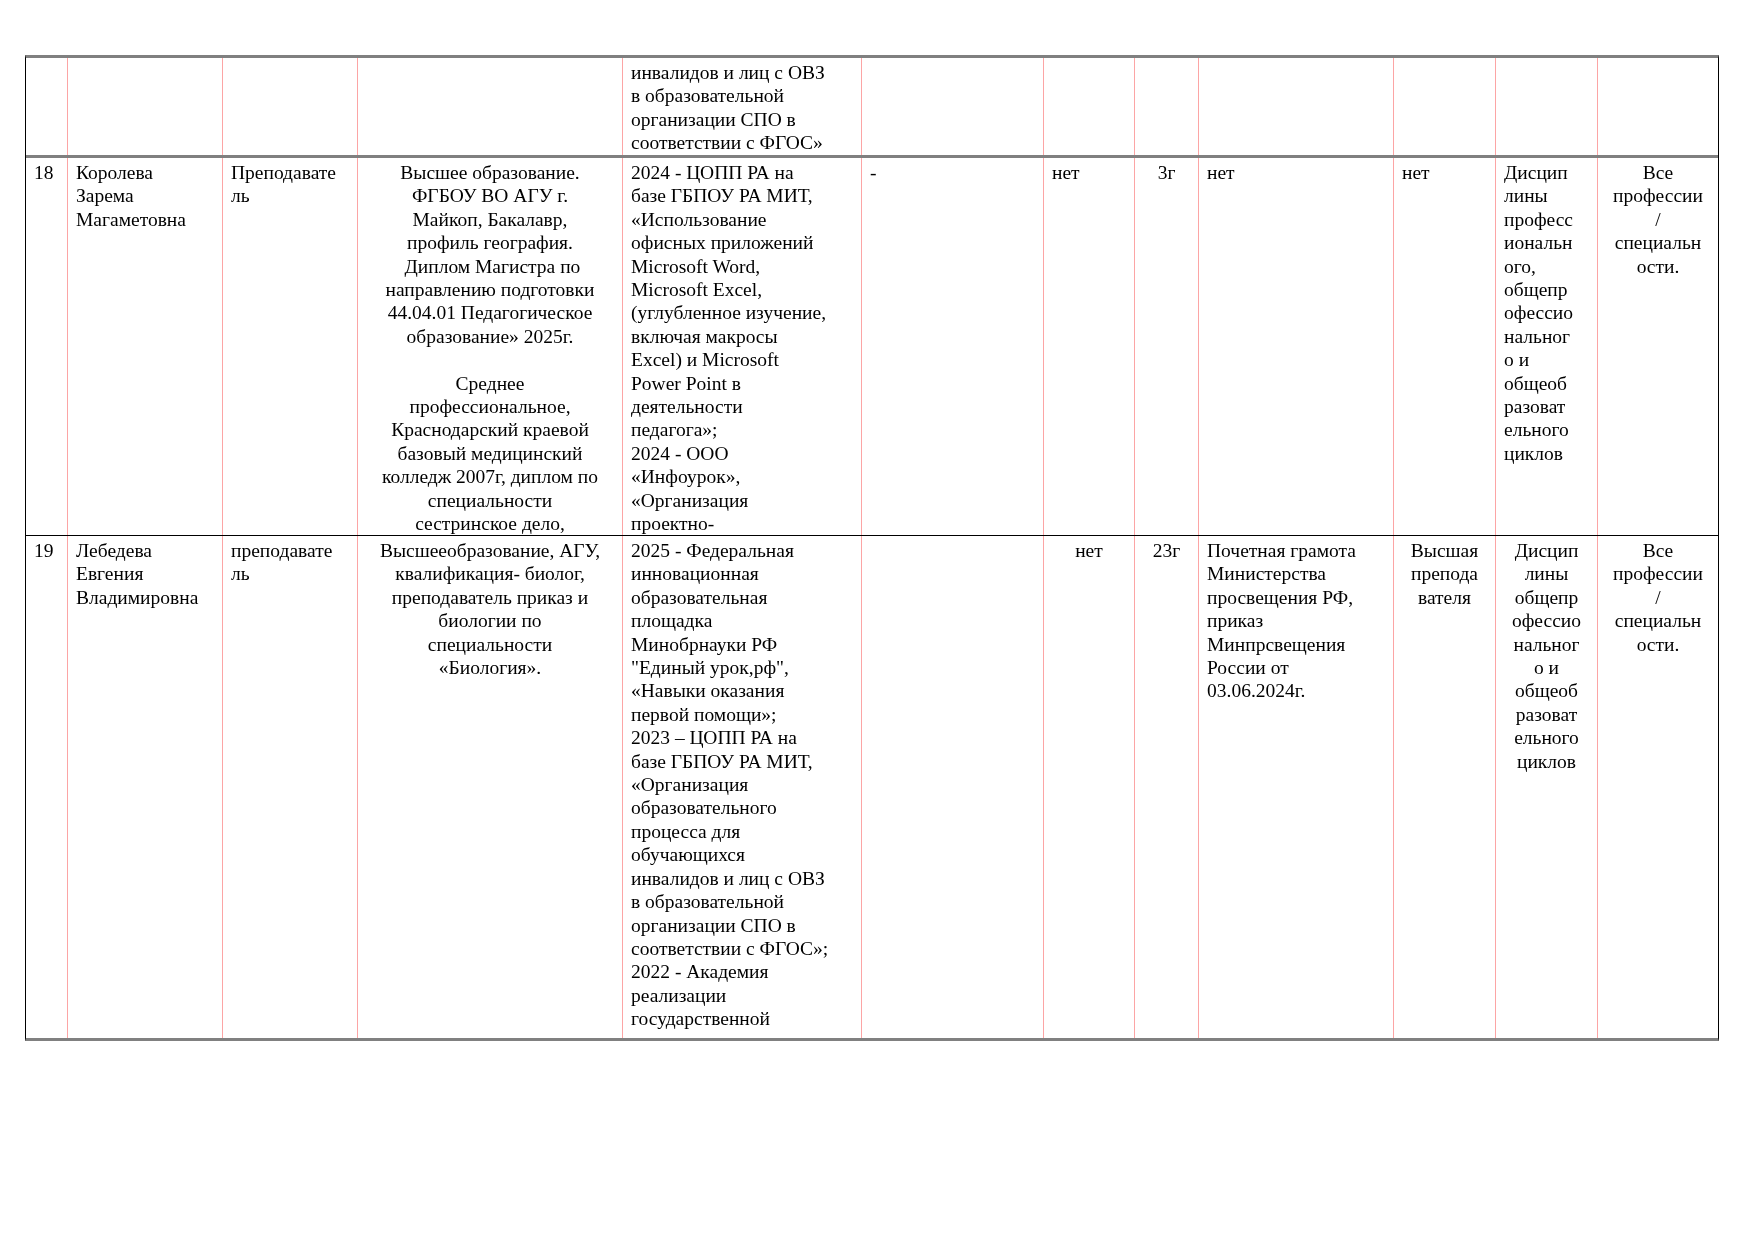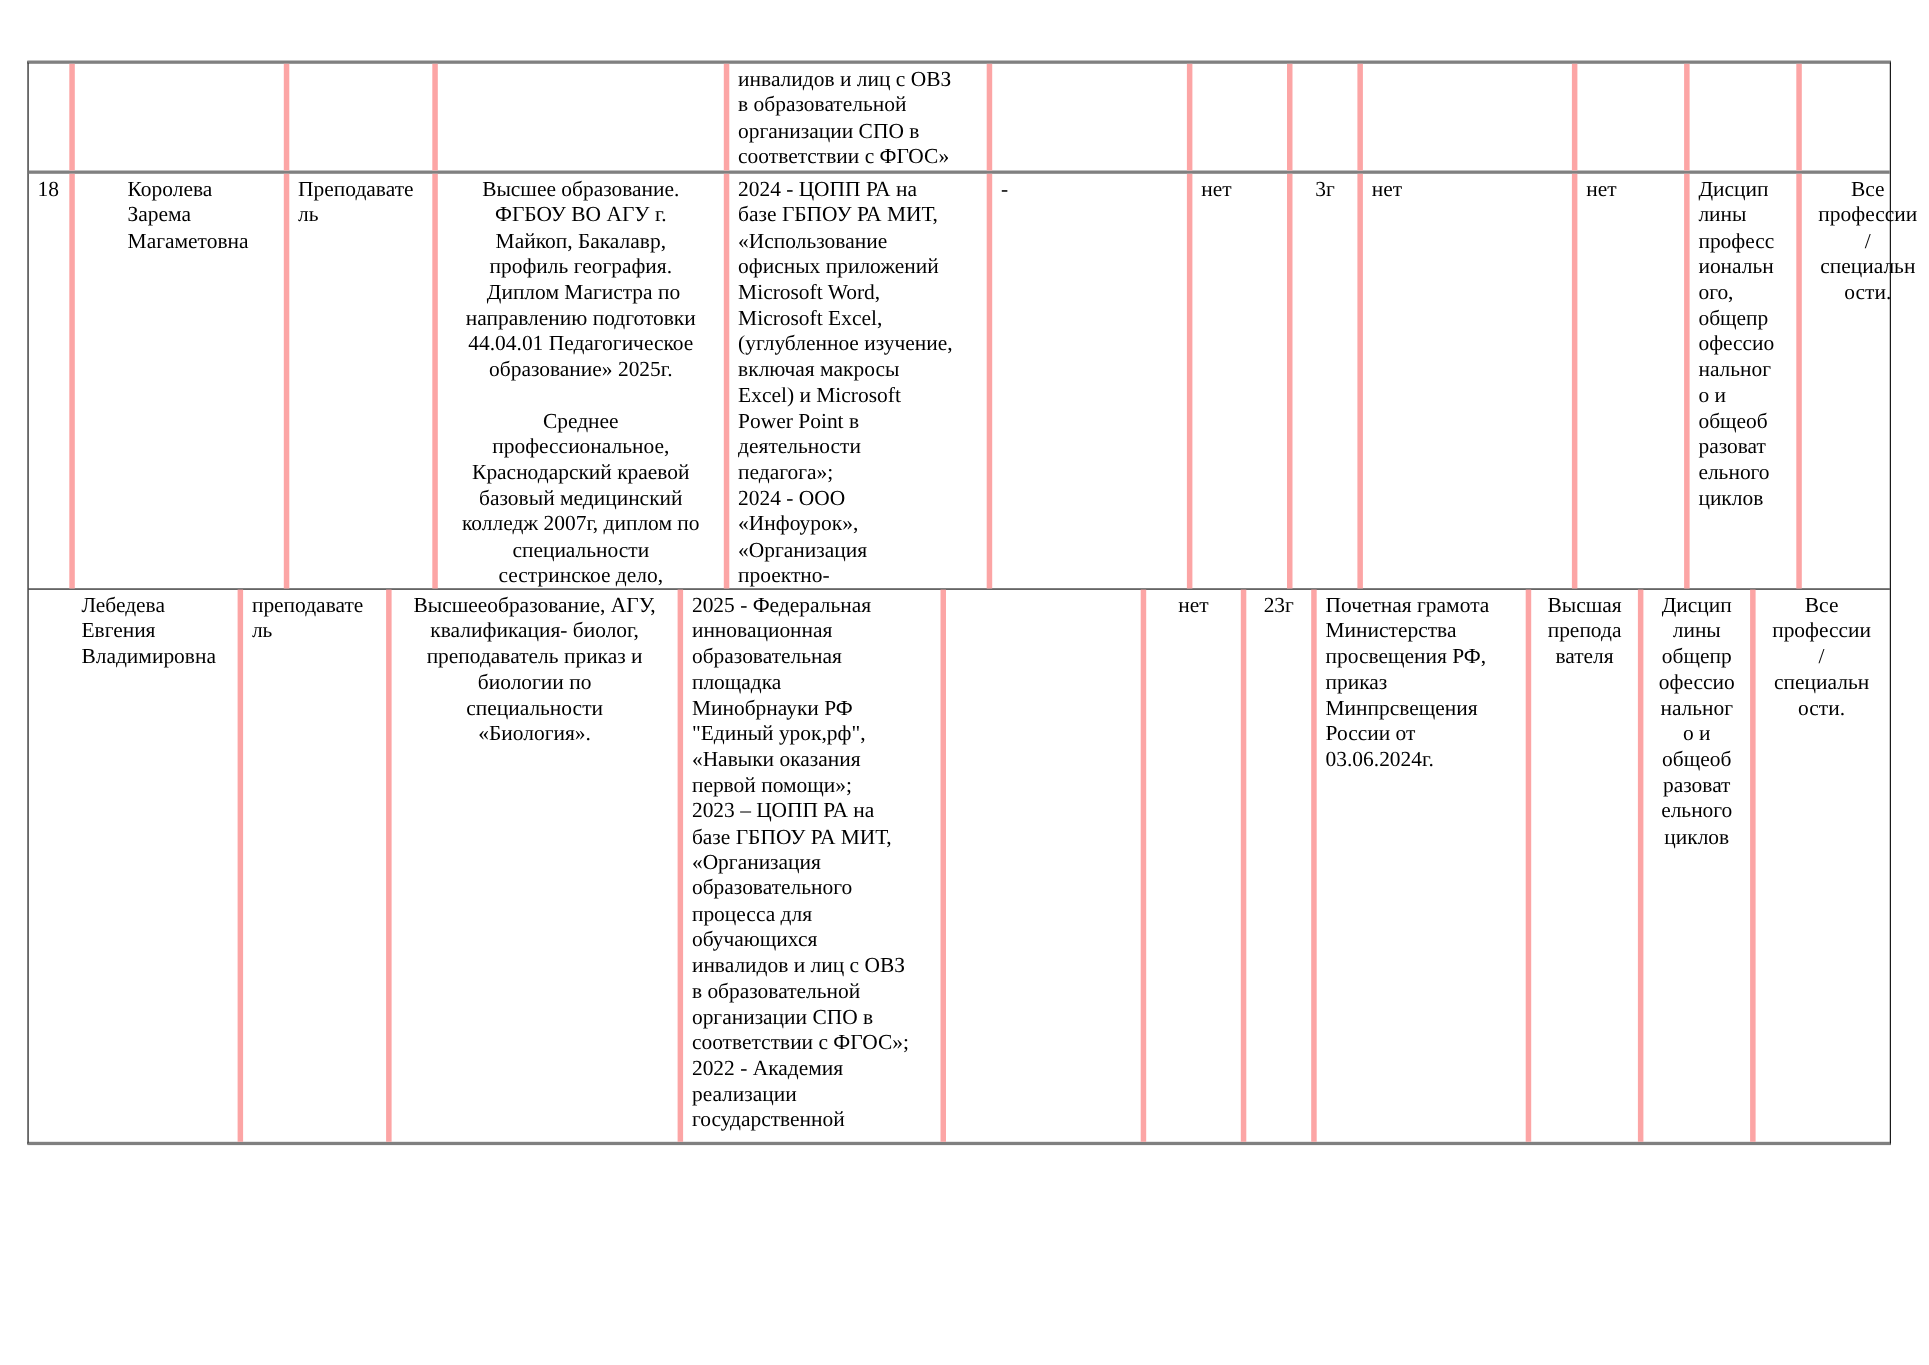--- a/index.html
+++ b/index.html
@@ -19,30 +19,30 @@
     border-left:1px solid #000;
     border-right:1px solid #000;
     background:#fff;
   }
   .trow{display:flex;align-items:stretch;box-sizing:border-box;}
   .trow.cont{height:100px;border-bottom:3px solid #808080;}
   .trow.r18{height:378px;border-bottom:1px solid #000;}
   .trow.r19{height:502px;}
   .cell{
     box-sizing:border-box;
-    border-right:5px solid #fca5a5;
+    border-right:1px solid #fca5a5;
     padding:3px 8px 0 8px;
     overflow:hidden;
     white-space:pre-wrap;
     overflow-wrap:break-word;
     word-wrap:break-word;
   }
   .cell:last-child{border-right:none;}
   .c1{flex:0 0 42px;}
-  .c2{flex:0 0 155px;margin-left:40px;}
+  .c2{flex:0 0 155px;}
   .c3{flex:0 0 135px;}
   .c4{flex:0 0 265px;text-align:center;}
   .c5{flex:0 0 239px;}
   .c6{flex:0 0 182px;}
   .c7{flex:0 0 91px;}
   .c8{flex:0 0 64px;}
   .c9{flex:0 0 195px;}
   .c10{flex:0 0 102px;}
   .c11{flex:0 0 102px;}
   .c12{flex:0 0 120px;}
@@ -137,20 +137,21 @@
 ельного
 циклов</div>
       <div class="cell c12 ac">Все
 профессии
 /
 специальн
 ости.</div>
     </div>
 
     <div class="trow r19">
+      <div class="cell c1">19</div>
       <div class="cell c2">Лебедева
 Евгения
 Владимировна</div>
       <div class="cell c3">преподавате
 ль</div>
       <div class="cell c4">Высшееобразование, АГУ,
 квалификация- биолог,
 преподаватель приказ и
 биологии по
 специальности

